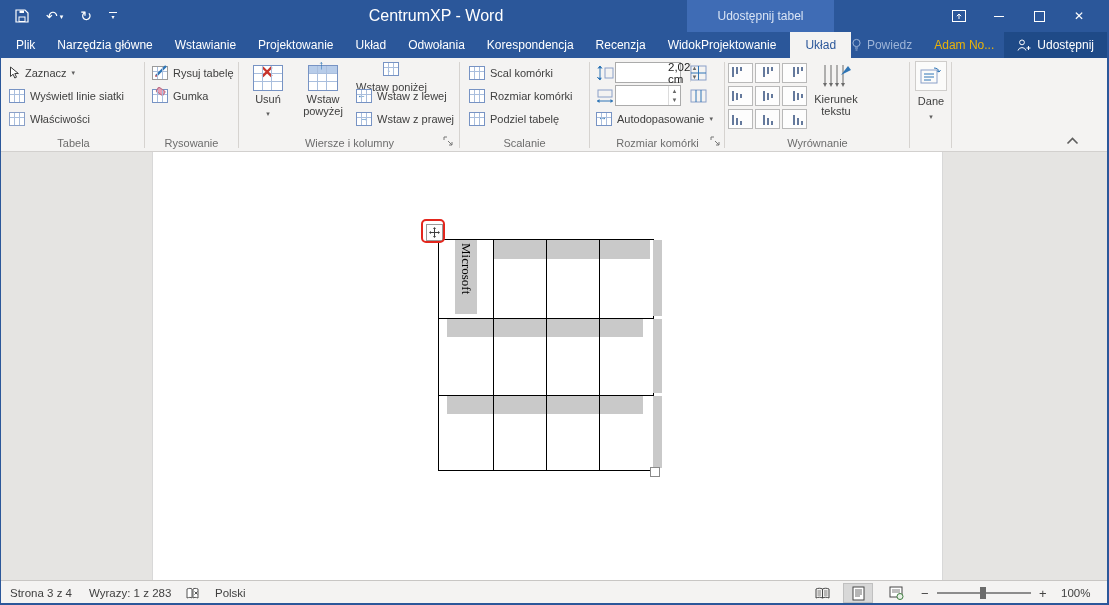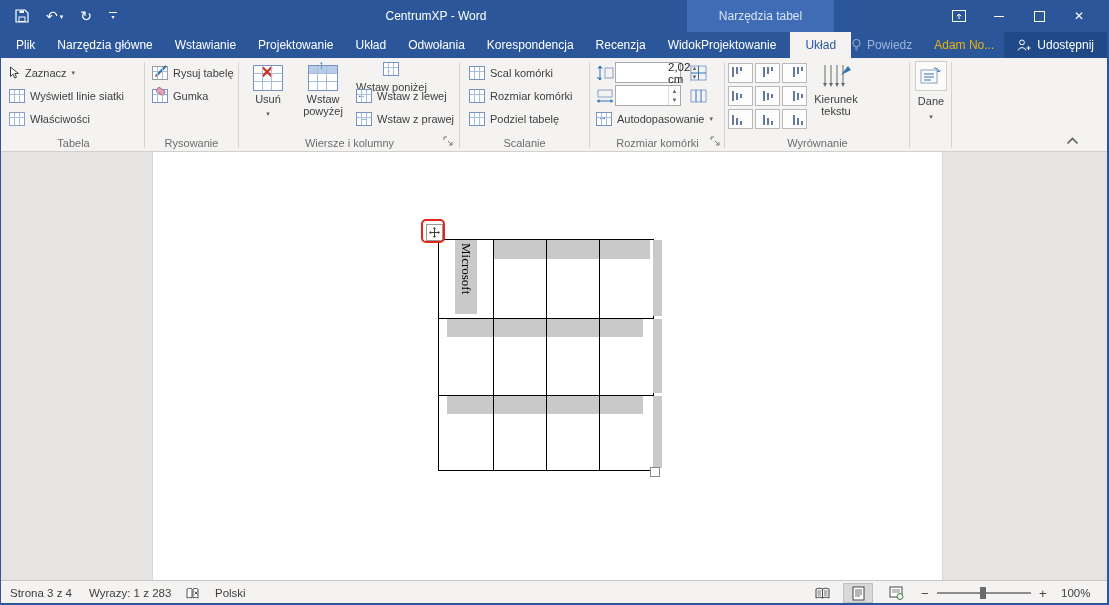--- a/index.html
+++ b/index.html
@@ -4,21 +4,21 @@
 <style>
   html,body{margin:0;padding:0;background:#9e9e9e;}
   #app{position:relative;width:1109px;height:605px;box-sizing:border-box;
        font-family:"Liberation Sans",sans-serif;overflow:hidden;background:#f4f3f2;
        border-left:1px solid #2b579a;border-right:2px solid #2b579a;border-bottom:2px solid #2b579a;}
   
   .titlebar{position:absolute;left:0;top:0;right:0;height:32px;background:#2b579a;color:#fff;}
   .qat{position:absolute;left:14px;top:0;height:32px;display:flex;align-items:center;gap:17px;}
   .qbtn{display:flex;align-items:center;gap:2px;cursor:default;color:#fff;font-size:14px;line-height:1;}
   .caret{font-size:7px;color:#fff;}
-  .title{position:absolute;left:340px;top:0;width:190px;height:32px;display:flex;align-items:center;justify-content:center;font-size:12px;color:#fff;white-space:nowrap;}
+  .title{position:absolute;left:340px;top:0;width:190px;height:32px;display:flex;align-items:center;justify-content:center;font-size:16px;color:#fff;white-space:nowrap;}
   .ctxheader{position:absolute;left:686px;top:0;width:147px;height:32px;background:#3f6cb5;display:flex;align-items:center;justify-content:center;font-size:12px;color:#d9e4f5;}
   .wincontrols{position:absolute;right:8px;top:0;height:32px;display:flex;align-items:center;}
   .wbtn{width:40px;height:32px;display:flex;align-items:center;justify-content:center;color:#fff;font-size:12px;}
   .minbar{display:block;width:10px;border-top:1px solid #fff;}
   .maxbox{display:block;width:9px;height:9px;border:1px solid #fff;}
   
   .tabrow{position:absolute;left:0;top:32px;right:0;height:26px;background:#2b579a;color:#fff;font-size:12px;}
   .maintabs{position:absolute;left:4px;top:0;height:26px;display:flex;}
   .tab{padding:0 11px;display:flex;align-items:center;white-space:nowrap;}
   .ctxtabs{position:absolute;left:686px;top:0;height:26px;display:flex;}
@@ -95,21 +95,21 @@
         </span>
       <span class="qbtn">
           <span>↻</span>
         </span>
       <span class="qbtn" style="flex-direction:column;gap:1px;">
           <span style="display:block;width:8px;border-top:1px solid #fff;"></span>
           <span class="caret" style="font-size:6px;">▾</span>
         </span>
     </div>
     <div class="title">CentrumXP - Word</div>
-    <div class="ctxheader">Narzędzia tabel</div>
+    <div class="ctxheader">Udostępnij tabel</div>
     <div class="wincontrols">
       <span class="wbtn">
         <svg width="14" height="12" viewBox="0 0 14 12">
             <rect x="0.5" y="0.5" width="13" height="11" fill="none" stroke="#fff"></rect>
             <path d="M7 9V4M4.8 6.2L7 4l2.2 2.2" fill="none" stroke="#fff"></path>
           </svg>
       </span>
       <span class="wbtn">
           <span class="minbar"></span>
         </span>

